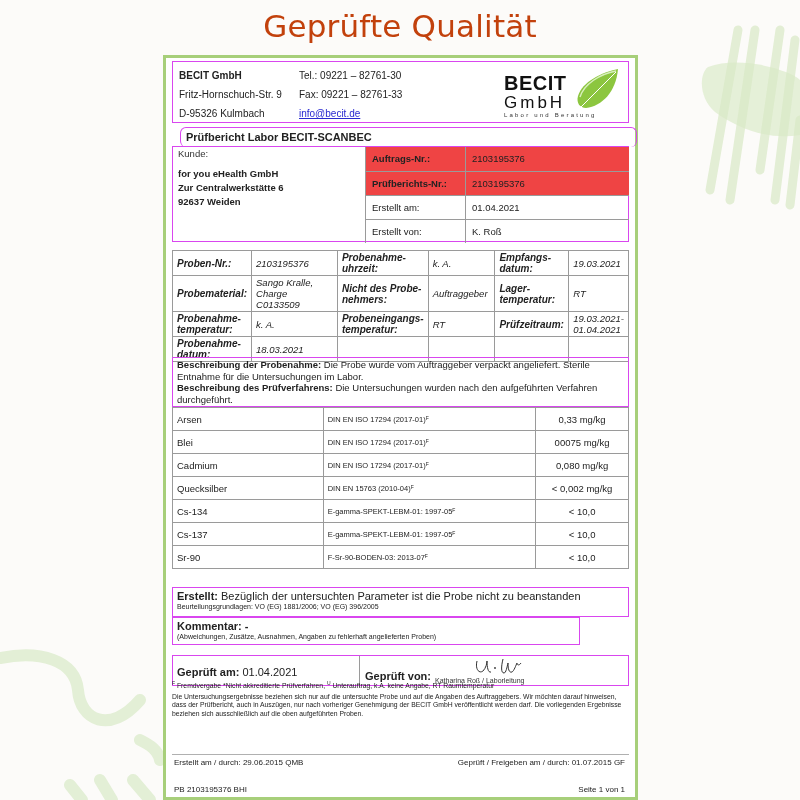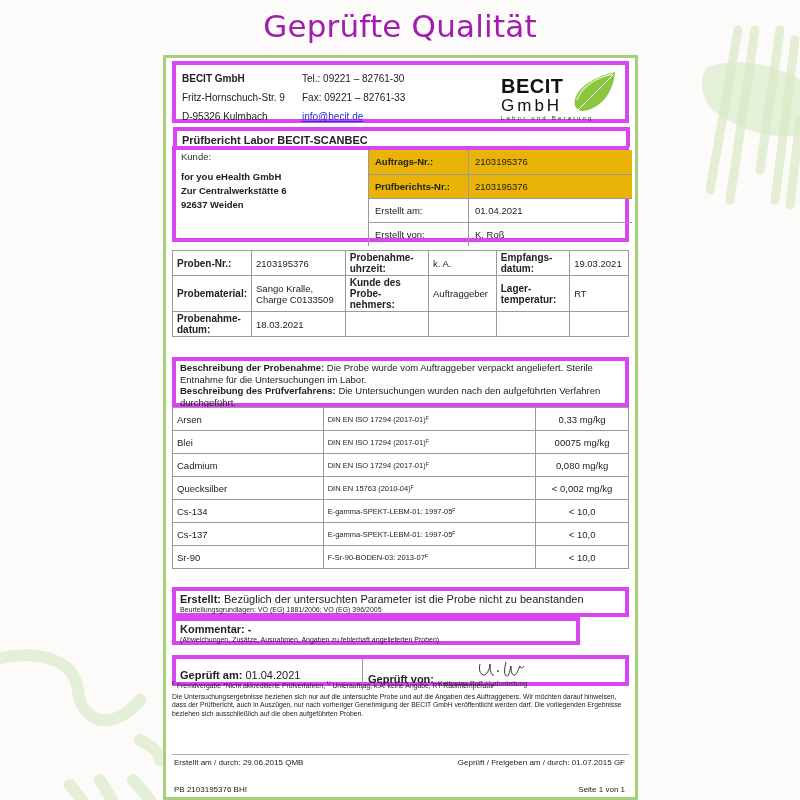--- a/index.html
+++ b/index.html
@@ -6,54 +6,54 @@
   html, body { width: 800px; height: 800px; overflow: hidden; }
   body {
     background: #fcfbf9;
     font-family: "Liberation Sans", sans-serif;
     color: #222;
     position: relative;
   }
   .deco { position: absolute; left: 0; top: 0; width: 800px; height: 800px; pointer-events: none; }
   .page-heading {
     position: absolute; top: 8px; left: 0; width: 800px; text-align: center;
-    font-family: "DejaVu Sans", sans-serif; font-size: 31px; color: #a21caf; letter-spacing: 0.2px;
+    font-family: "DejaVu Sans", sans-serif; font-size: 31px; color: #c2410c; letter-spacing: 0.2px;
   }
   .frame {
     position: absolute; left: 163px; top: 55px; width: 475px; height: 745px;
     border: 3px solid #a7cf7a; background: #fff;
   }
   .sheet { position: absolute; left: 6px; top: 3px; width: 457px; height: 735px; font-size: 9.5px; }
-  .boxed { border: 4px solid #d946ef; }
+  .boxed { border: 1px solid #d946ef; }
   
   .hdr { position: absolute; left: 0; top: 0; width: 457px; height: 62px; }
   .hdr .col { position: absolute; top: 4px; line-height: 19px; font-size: 10px; }
   .hdr .c1 { left: 6px; }
   .hdr .c2 { left: 126px; }
   .hdr b { font-weight: bold; }
   .hdr a { color: #2a2ad0; text-decoration: underline; }
   .logo { position: absolute; right: 6px; top: 6px; width: 118px; height: 52px; }
   .logo .l1 { position: absolute; left: 0; top: 4px; font-weight: bold; font-size: 20px; color: #111; letter-spacing: 0.5px; }
   .logo .l2 { position: absolute; left: 0; top: 25px; font-size: 17px; color: #111; letter-spacing: 3px; }
   .logo .l3 { position: absolute; left: 0; top: 44px; font-size: 6px; color: #333; letter-spacing: 2.2px; white-space: nowrap; }
   .logo svg { position: absolute; right: 2px; top: 0; }
   
-  .title-row { position: absolute; left: 1px; top: 66px; width: 457px; height: 20px; border-bottom: none; }
+  .title-row { position: absolute; left: 8px; top: 66px; width: 457px; height: 20px; border-bottom: none; border-radius: 6px; }
   .title-row span { position: absolute; left: 5px; top: 3px; font-weight: bold; font-size: 11px; }
   .cust { position: absolute; left: 0; top: 85px; width: 457px; height: 96px; }
   .cust .kunde { position: absolute; left: 5px; top: 1px; font-size: 9.5px; color: #333; }
   .cust .addr { position: absolute; left: 5px; top: 20px; line-height: 14px; font-weight: bold; font-size: 9.5px; }
   .meta { position: absolute; left: 192px; top: 0; width: 264px; border-collapse: collapse; }
   .meta td { border-left: 1px solid #9a9a9a; border-bottom: 1px solid #9a9a9a; height: 24px; padding-left: 6px; font-size: 9.5px; }
   .meta tr:last-child td { border-bottom: none; }
   .meta td.k { width: 100px; }
-  .meta tr.grey td { background: #eab308; }
+  .meta tr.grey td { background: #ef4444; }
   .meta tr.grey td.k { font-weight: bold; }
   
-  .sample { position: absolute; left: 0; top: 189px; width: 457px; border-collapse: collapse; }
+  .sample { position: absolute; left: 0; top: 189px; width: 457px; border-collapse: collapse; font-style: italic; }
   .sample td { border: 1px solid #9a9a9a; font-size: 9.5px; padding: 1px 4px; line-height: 11px; height: 24px; vertical-align: middle; }
   .sample td.k { font-weight: bold; font-size: 10px; }
   
   .desc { position: absolute; left: 0; top: 296px; width: 457px; height: 50px; padding: 1px 4px; font-size: 9.5px; line-height: 11.5px; }
   .desc b { font-weight: bold; }
   
   .results { position: absolute; left: 0; top: 346px; width: 457px; border-collapse: collapse; }
   .results td, .results th { border: 1px solid #9a9a9a; font-size: 9.5px; padding: 0 4px; height: 23px; text-align: left; }
   .results th { font-weight: bold; font-size: 9.5px; height: 19px; }
   .results th.r, .results td.r { text-align: center; }
@@ -177,24 +177,32 @@
         <td class="k">Proben-Nr.:</td>
         <td>2103195376</td>
         <td class="k">Probenahme-uhrzeit:</td>
         <td>k. A.</td>
         <td class="k">Empfangs-datum:</td>
         <td>19.03.2021</td>
       </tr>
       <tr>
         <td class="k">Probematerial:</td>
         <td>Sango Kralle, Charge C0133509</td>
-        <td class="k">Kunde des Probe-nehmers:</td>
+        <td class="k">Nicht des Probe-nehmers:</td>
         <td>Auftraggeber</td>
         <td class="k">Lager-temperatur:</td>
         <td>RT</td>
+      </tr>
+      <tr>
+        <td class="k">Probenahme-temperatur:</td>
+        <td>k. A.</td>
+        <td class="k">Probeneingangs-temperatur:</td>
+        <td>RT</td>
+        <td class="k">Prüfzeitraum:</td>
+        <td>19.03.2021-01.04.2021</td>
       </tr>
       <tr>
         <td class="k">Probenahme-datum:</td>
         <td>18.03.2021</td>
         <td></td>
         <td></td>
         <td></td>
         <td></td>
       </tr>
     </tbody>

